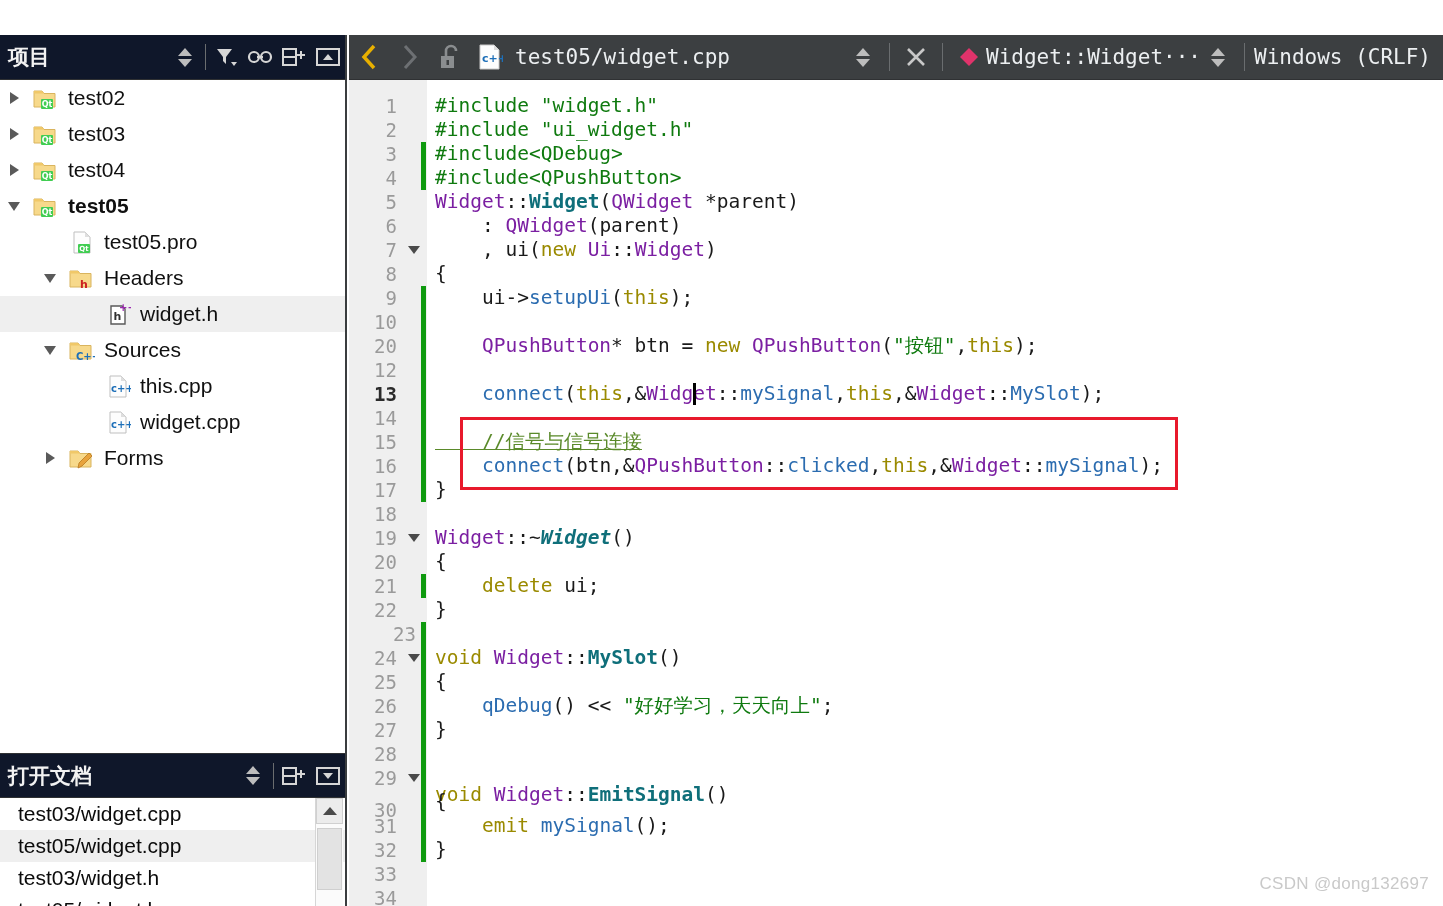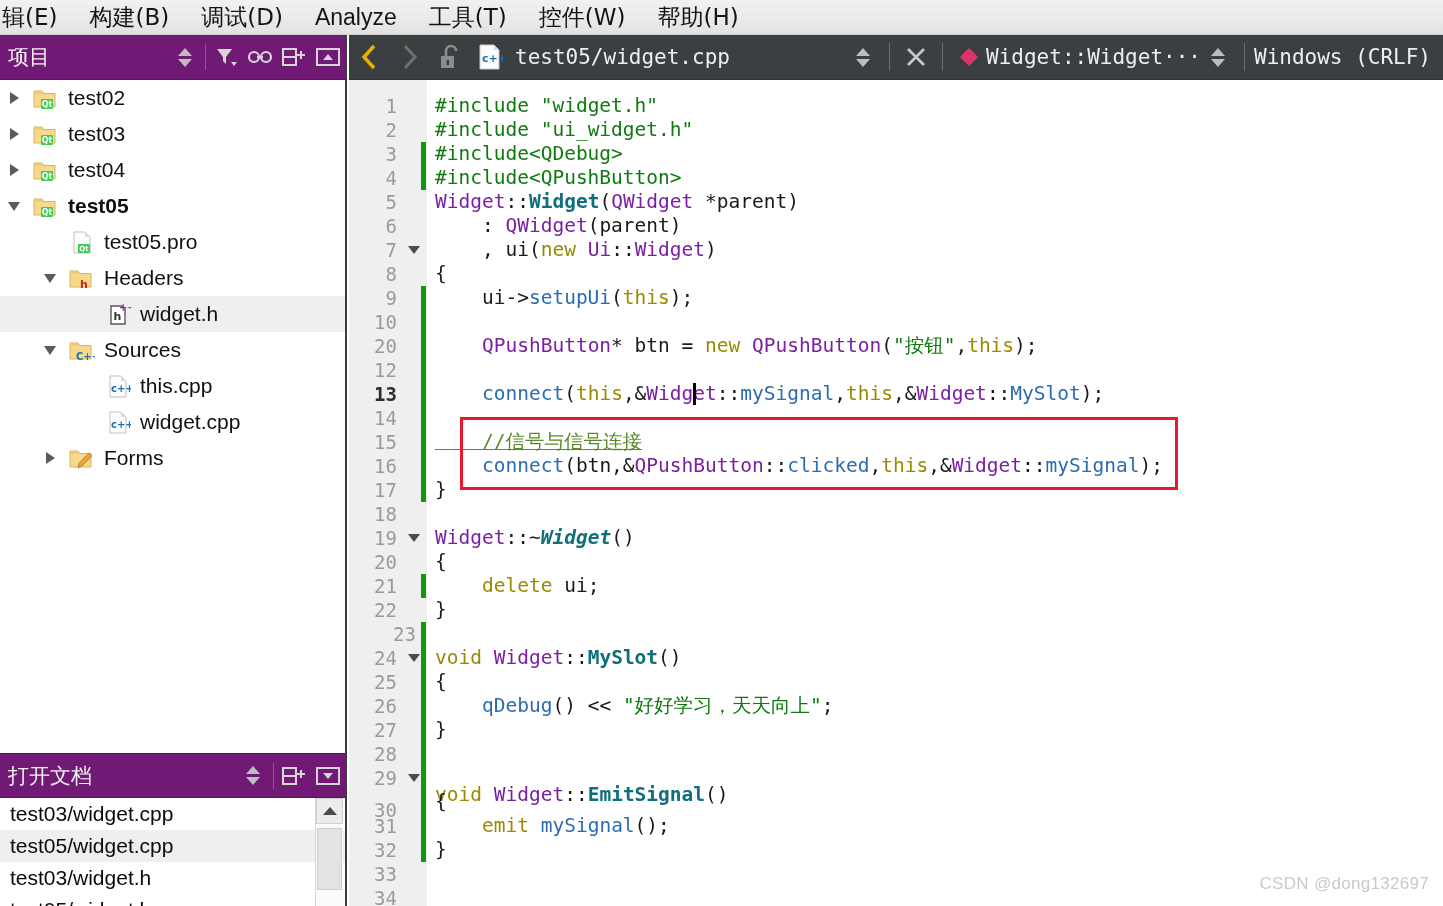--- a/index.html
+++ b/index.html
@@ -29,24 +29,25 @@
   .menu-item.latin { font-family: "Liberation Sans", sans-serif; }
 
   
   #leftcol {
     position: absolute; left: 0; top: 35px; width: 347px; height: 871px;
     background: #ffffff;
     border-right: 2px solid #3a3d3f;
   }
 
   .pane-header {
-    height: 45px; background: #701a75;
+    height: 45px; background: #0f172a;
     display: flex; align-items: center;
     color: #f0f0f0;
     border-bottom: 1px solid #2f3133;
+    font-weight: bold;
   }
   .pane-title {
     font-size: 21px; padding-left: 8px; flex: 1; white-space: nowrap;
     font-family: "DejaVu Sans","Liberation Sans",sans-serif;
     color: #f2f2f2;
   }
   .tb-btn {
     width: 34px; height: 42px; display: flex; align-items: center; justify-content: center;
   }
   .tb-sep { width: 1px; height: 26px; background: #6a6d6f; margin: 0 3px; }
@@ -75,21 +76,21 @@
     position: absolute; left: 0; top: 718px; width: 345px; height: 188px;
     background: #ffffff;
   }
   #opendocs .pane-header { border-top: 1px solid #2f3133; }
   #doclist {
     position: absolute; left: 0; top: 45px; width: 345px; height: 143px;
     overflow: hidden; background:#fff;
   }
   .drow {
     height: 32px; display: flex; align-items: center;
-    font-size: 21px; color: #0b0b0b; padding-left: 10px; white-space: nowrap;
+    font-size: 21px; color: #0b0b0b; padding-left: 18px; white-space: nowrap;
     font-family: "Liberation Sans", sans-serif;
   }
   .drow.sel { background: #efefef; }
 
   #doc-scroll {
     position: absolute; right: 2px; top: 45px; width: 28px; height: 143px;
     background: #fbfbfb; border-left: 1px solid #d6d6d6;
   }
   #doc-scroll .sb-up {
     height: 26px; background: #ececec; border: 1px solid #d0d0d0;
@@ -181,29 +182,20 @@
     font-size: 17px; color: #c9c9c9;
     font-family: "Liberation Sans", sans-serif;
     letter-spacing: 0.3px;
   }
 </style>
 </head>
 <body>
 
 <div id="app">
 
-  <div id="menubar">
-      <div class="menu-item clipped">辑(E)</div>
-      <div class="menu-item">构建(B)</div>
-      <div class="menu-item">调试(D)</div>
-      <div class="menu-item latin">Analyze</div>
-      <div class="menu-item">工具(T)</div>
-      <div class="menu-item">控件(W)</div>
-      <div class="menu-item">帮助(H)</div>
-    </div>
 
   <div id="leftcol">
 
     <div class="pane-header">
       <span class="pane-title">项目</span>
 
       <span class="tb-btn">
         <span class="stepper dark">
             <span class="up"></span>
             <span class="dn"></span>

